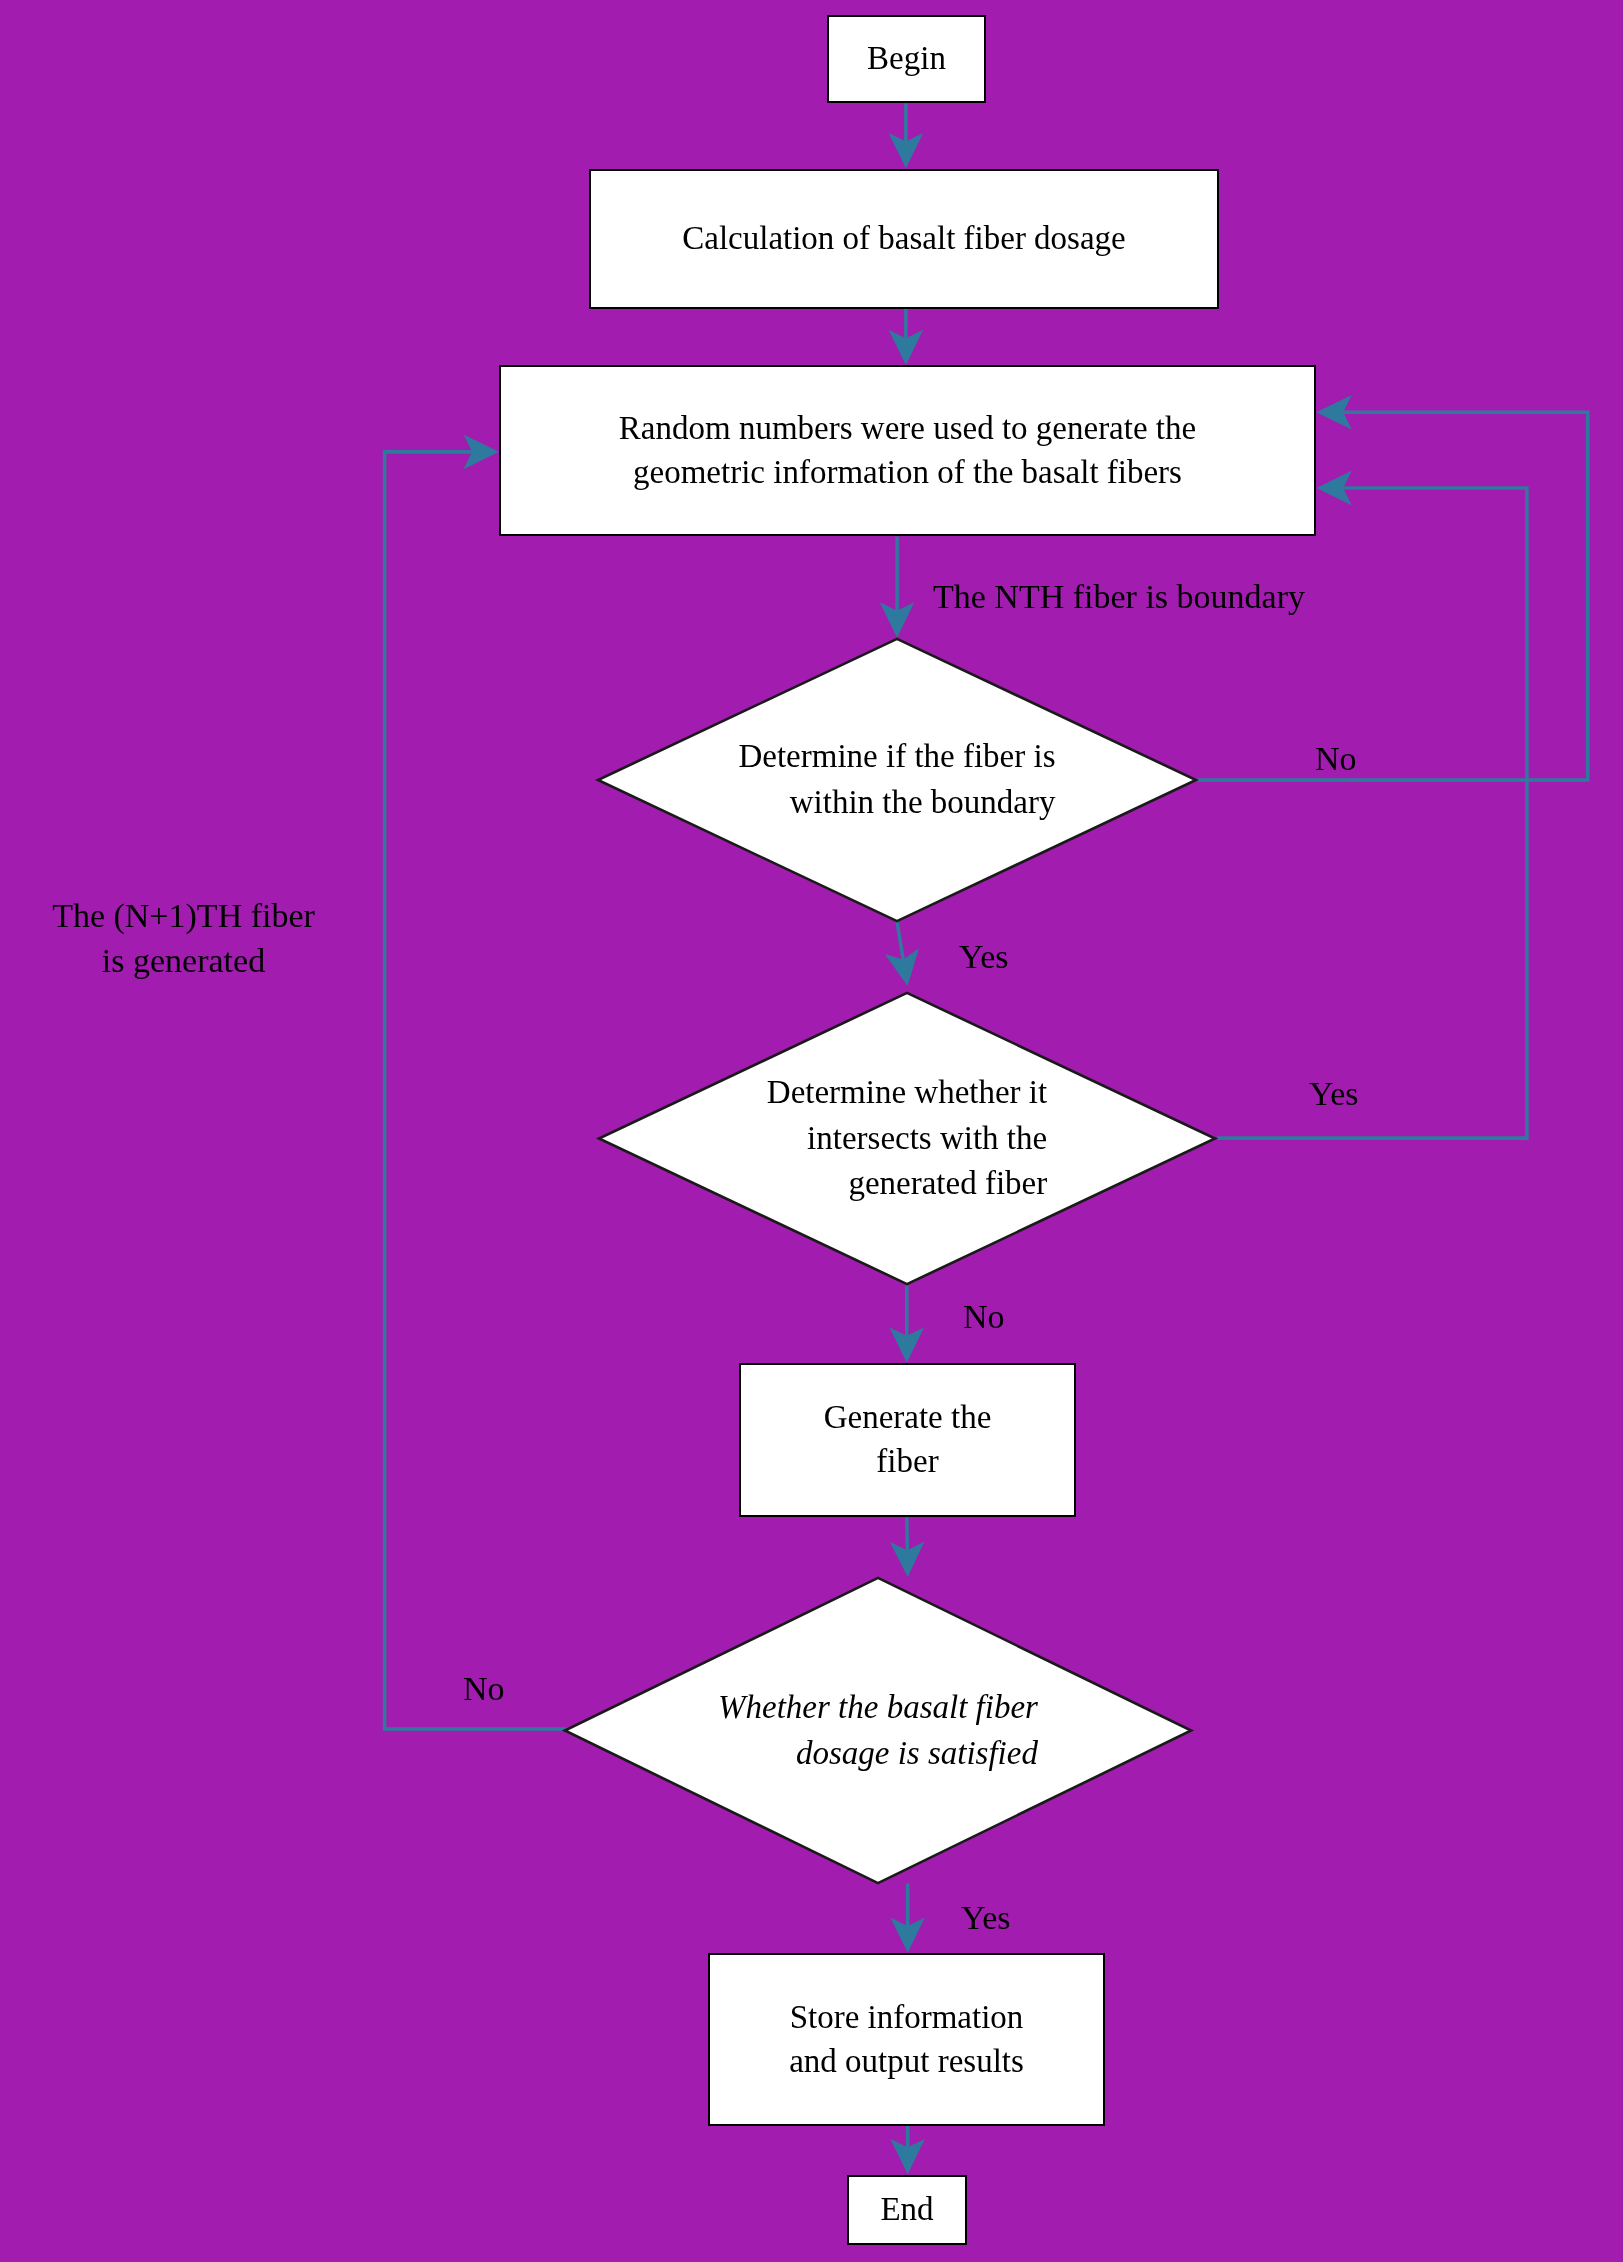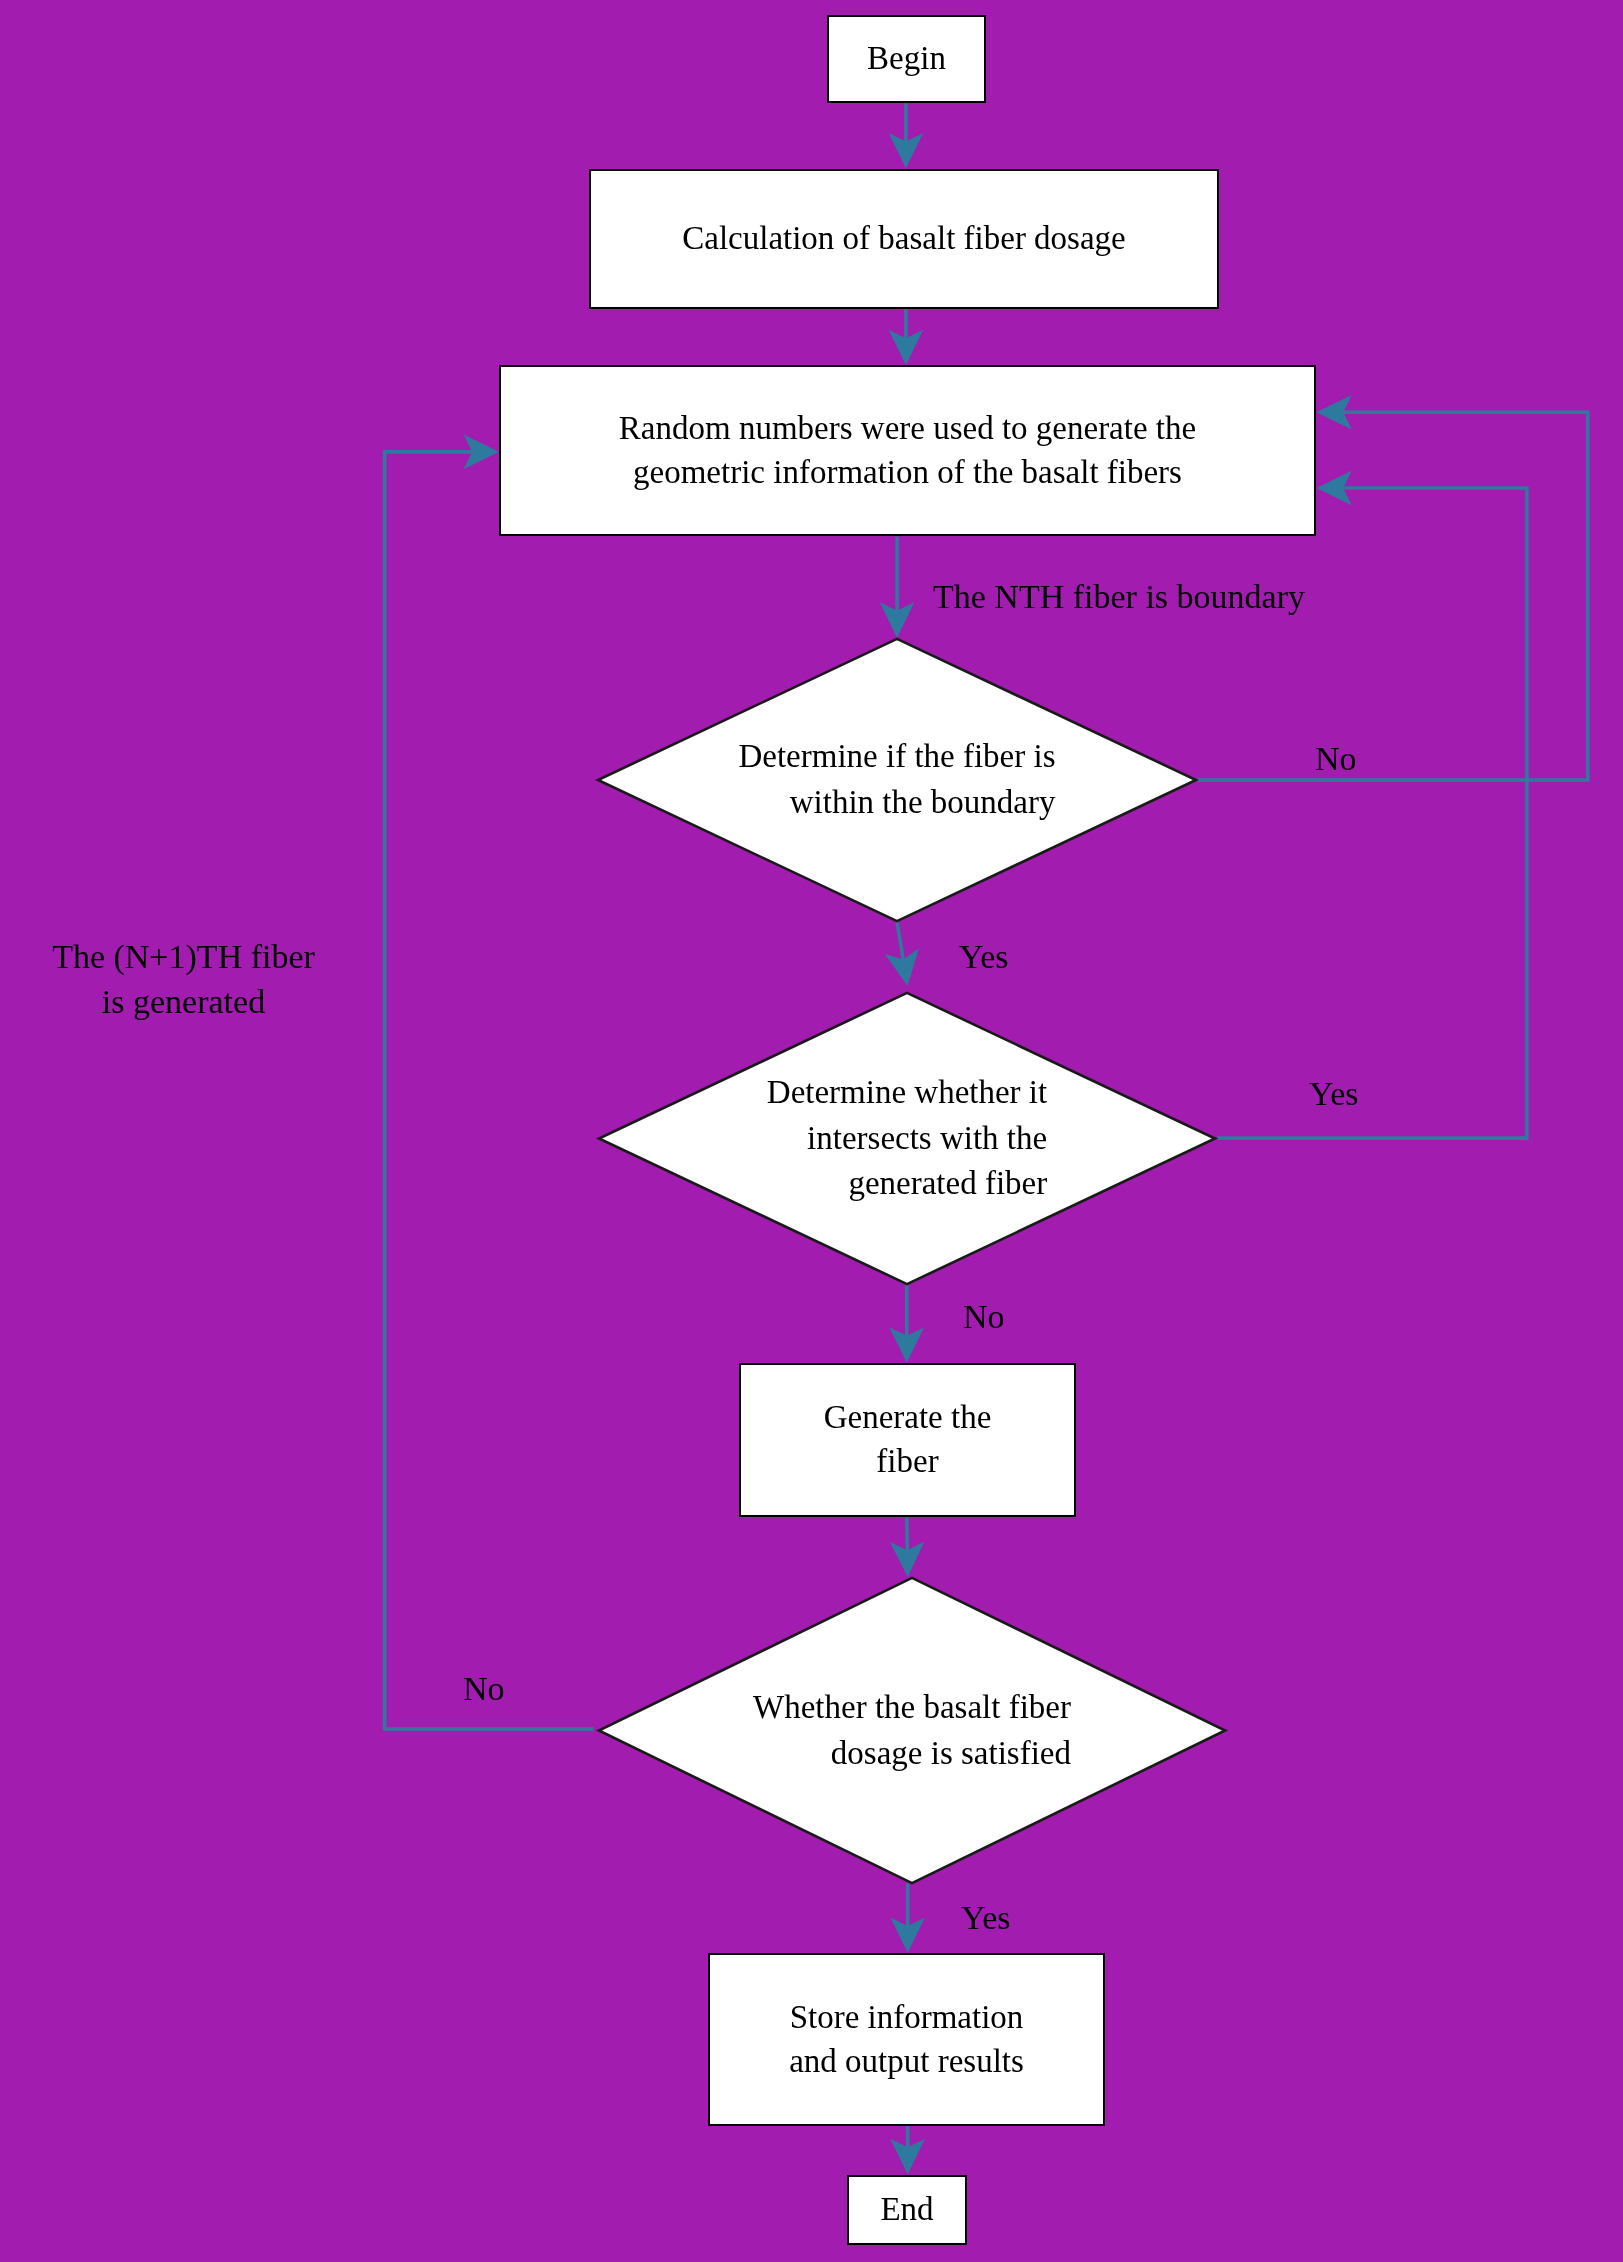--- a/index.html
+++ b/index.html
@@ -159,21 +159,21 @@
 
   <div class="dia-wrap" style="left:598px; top:992px; width:618px; height:293px;">
     <svg width="618" height="293" viewBox="0 0 700 332">
       <polygon points="350,1 699,166 350,331 1,166" fill="#ffffff" stroke="#1a1a1a" stroke-width="3"></polygon>
     </svg>
     <div class="dia-label">Determine whether it
 intersects with the
 generated fiber</div>
   </div>
 
-  <div class="dia-wrap" style="left:598px; top:1577px; width:628px; height:307px;">
+  <div class="dia-wrap" style="left:564px; top:1577px; width:628px; height:307px;font-style:italic;">
     <svg width="628" height="307" viewBox="0 0 712 348">
       <polygon points="356,1 711,174 356,347 1,174" fill="#ffffff" stroke="#1a1a1a" stroke-width="3"></polygon>
     </svg>
     <div class="dia-label">Whether the basalt fiber
 dosage is satisfied</div>
   </div>
 
   <div class="edge-label" style="left:933px; top:575px;">The NTH fiber is boundary</div>
 
   <div class="edge-label" style="left:1315px; top:737px;">No</div>
@@ -181,17 +181,17 @@
   <div class="edge-label" style="left:959px; top:935px;">Yes</div>
 
   <div class="edge-label" style="left:1309px; top:1072px;">Yes</div>
 
   <div class="edge-label" style="left:963px; top:1295px;">No</div>
 
   <div class="edge-label" style="left:463px; top:1667px;">No</div>
 
   <div class="edge-label" style="left:961px; top:1896px;">Yes</div>
 
-  <div class="side-note" style="left:16px; top:894px; width:335px;margin-top:41px;">The (N+1)TH fiber
+  <div class="side-note" style="left:16px; top:894px; width:335px;">The (N+1)TH fiber
 is generated</div>
 
 </div>
 
 
 </body></html>

